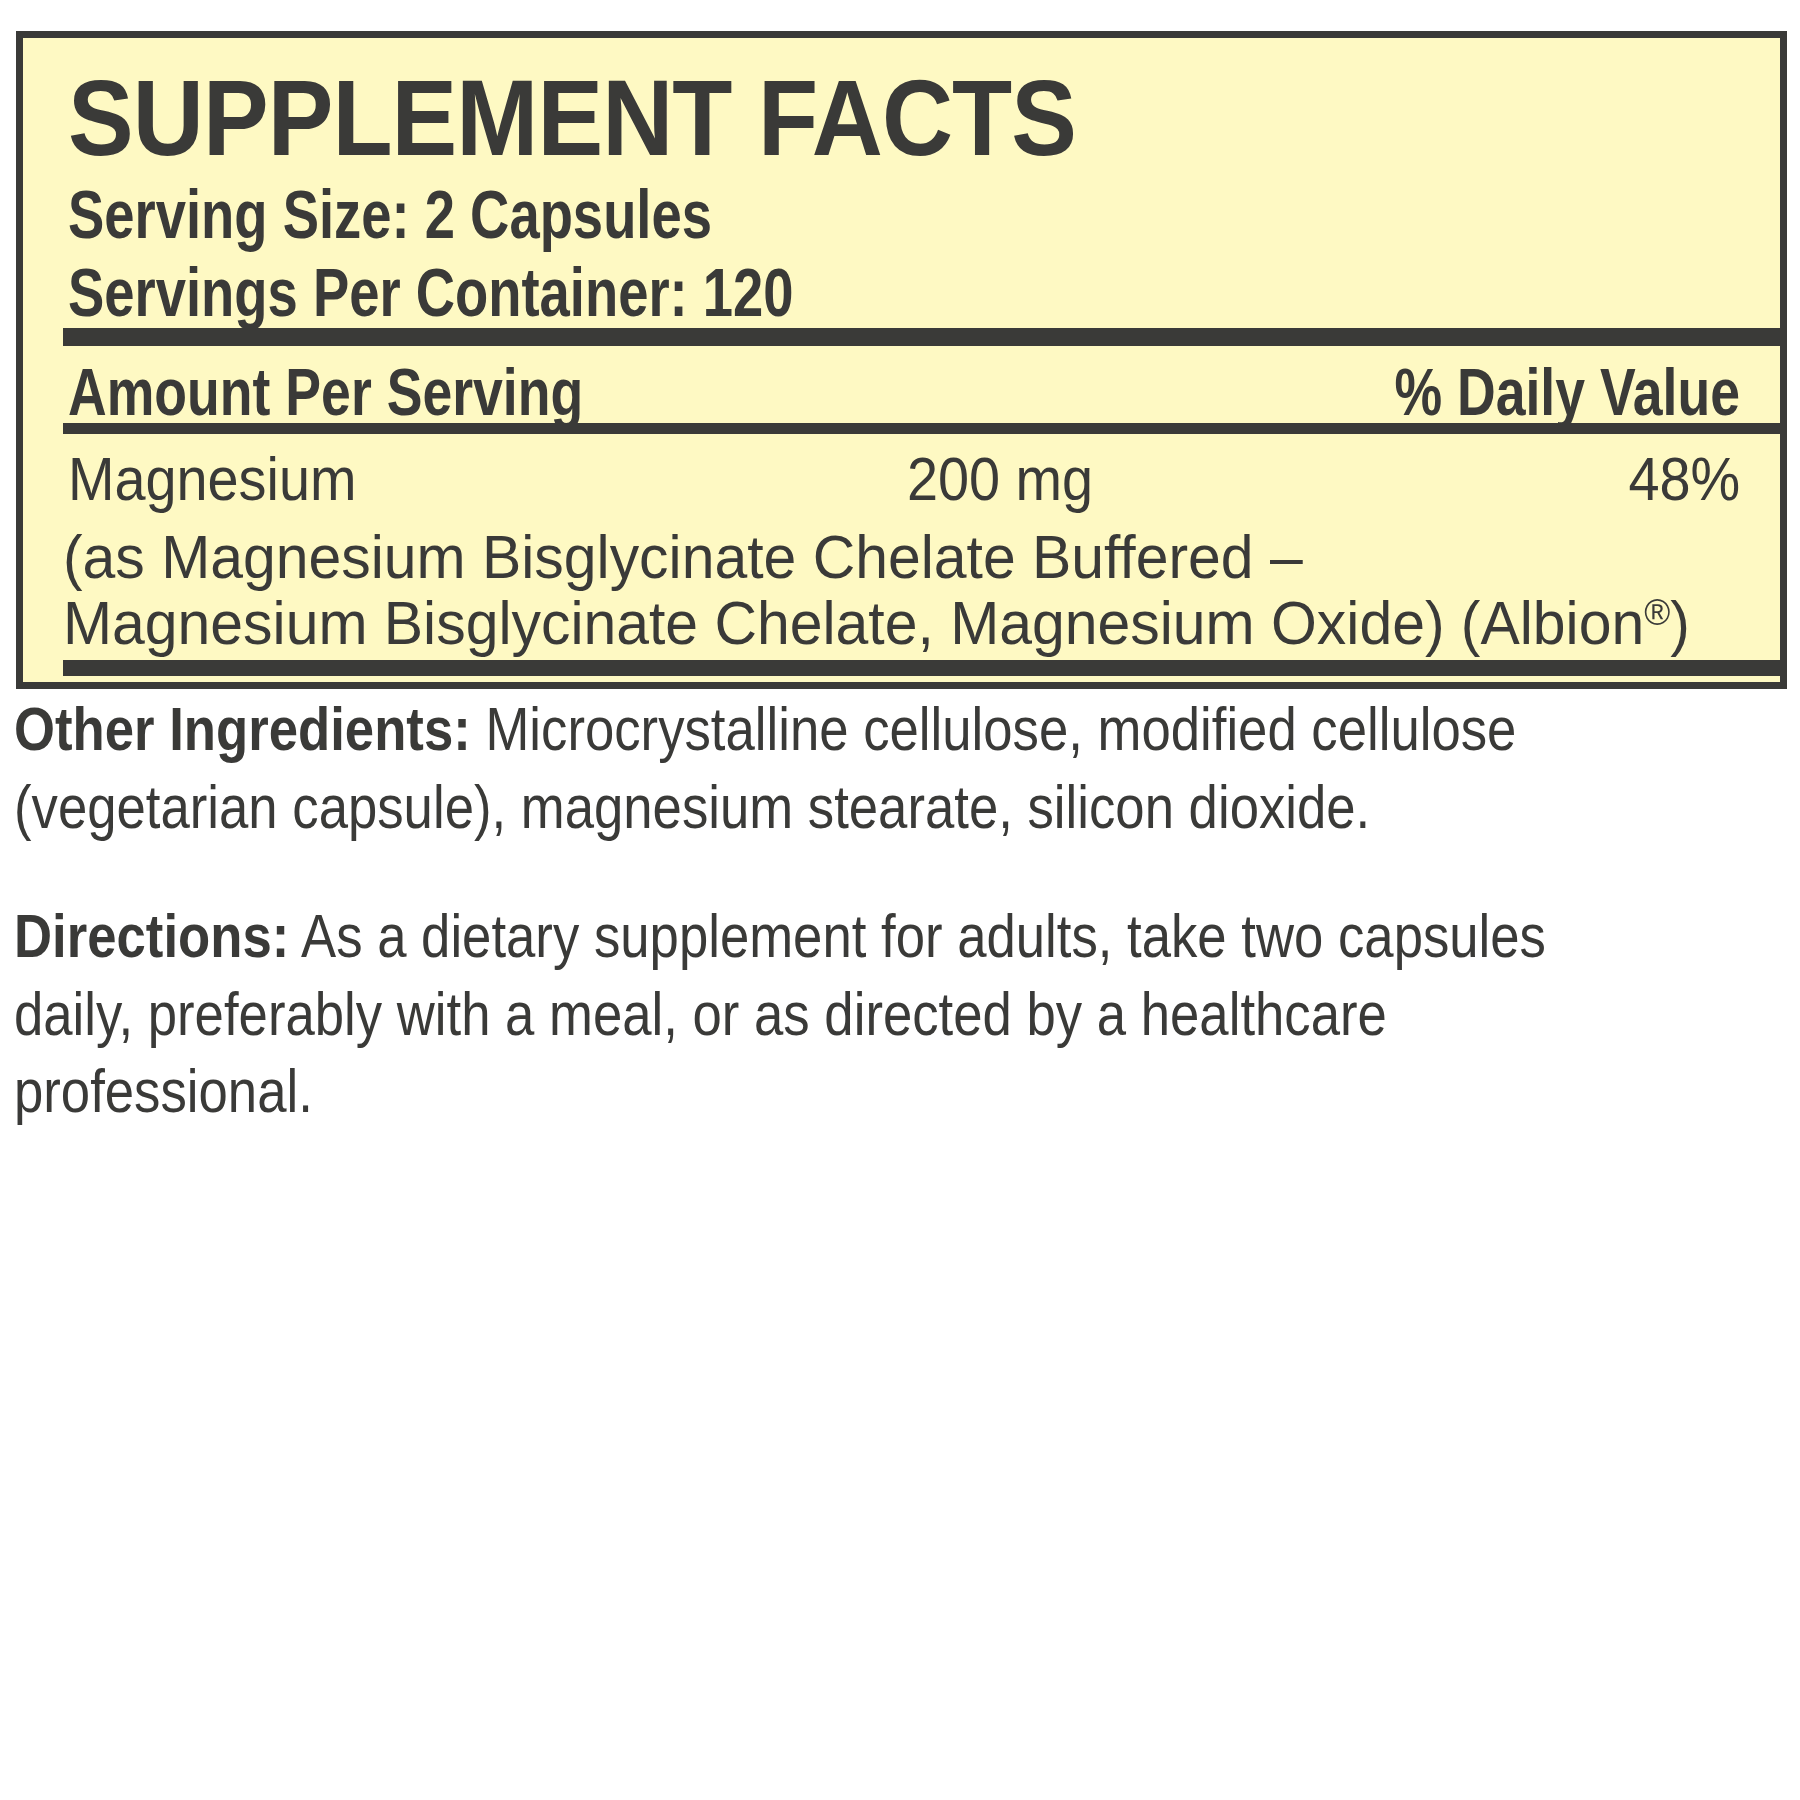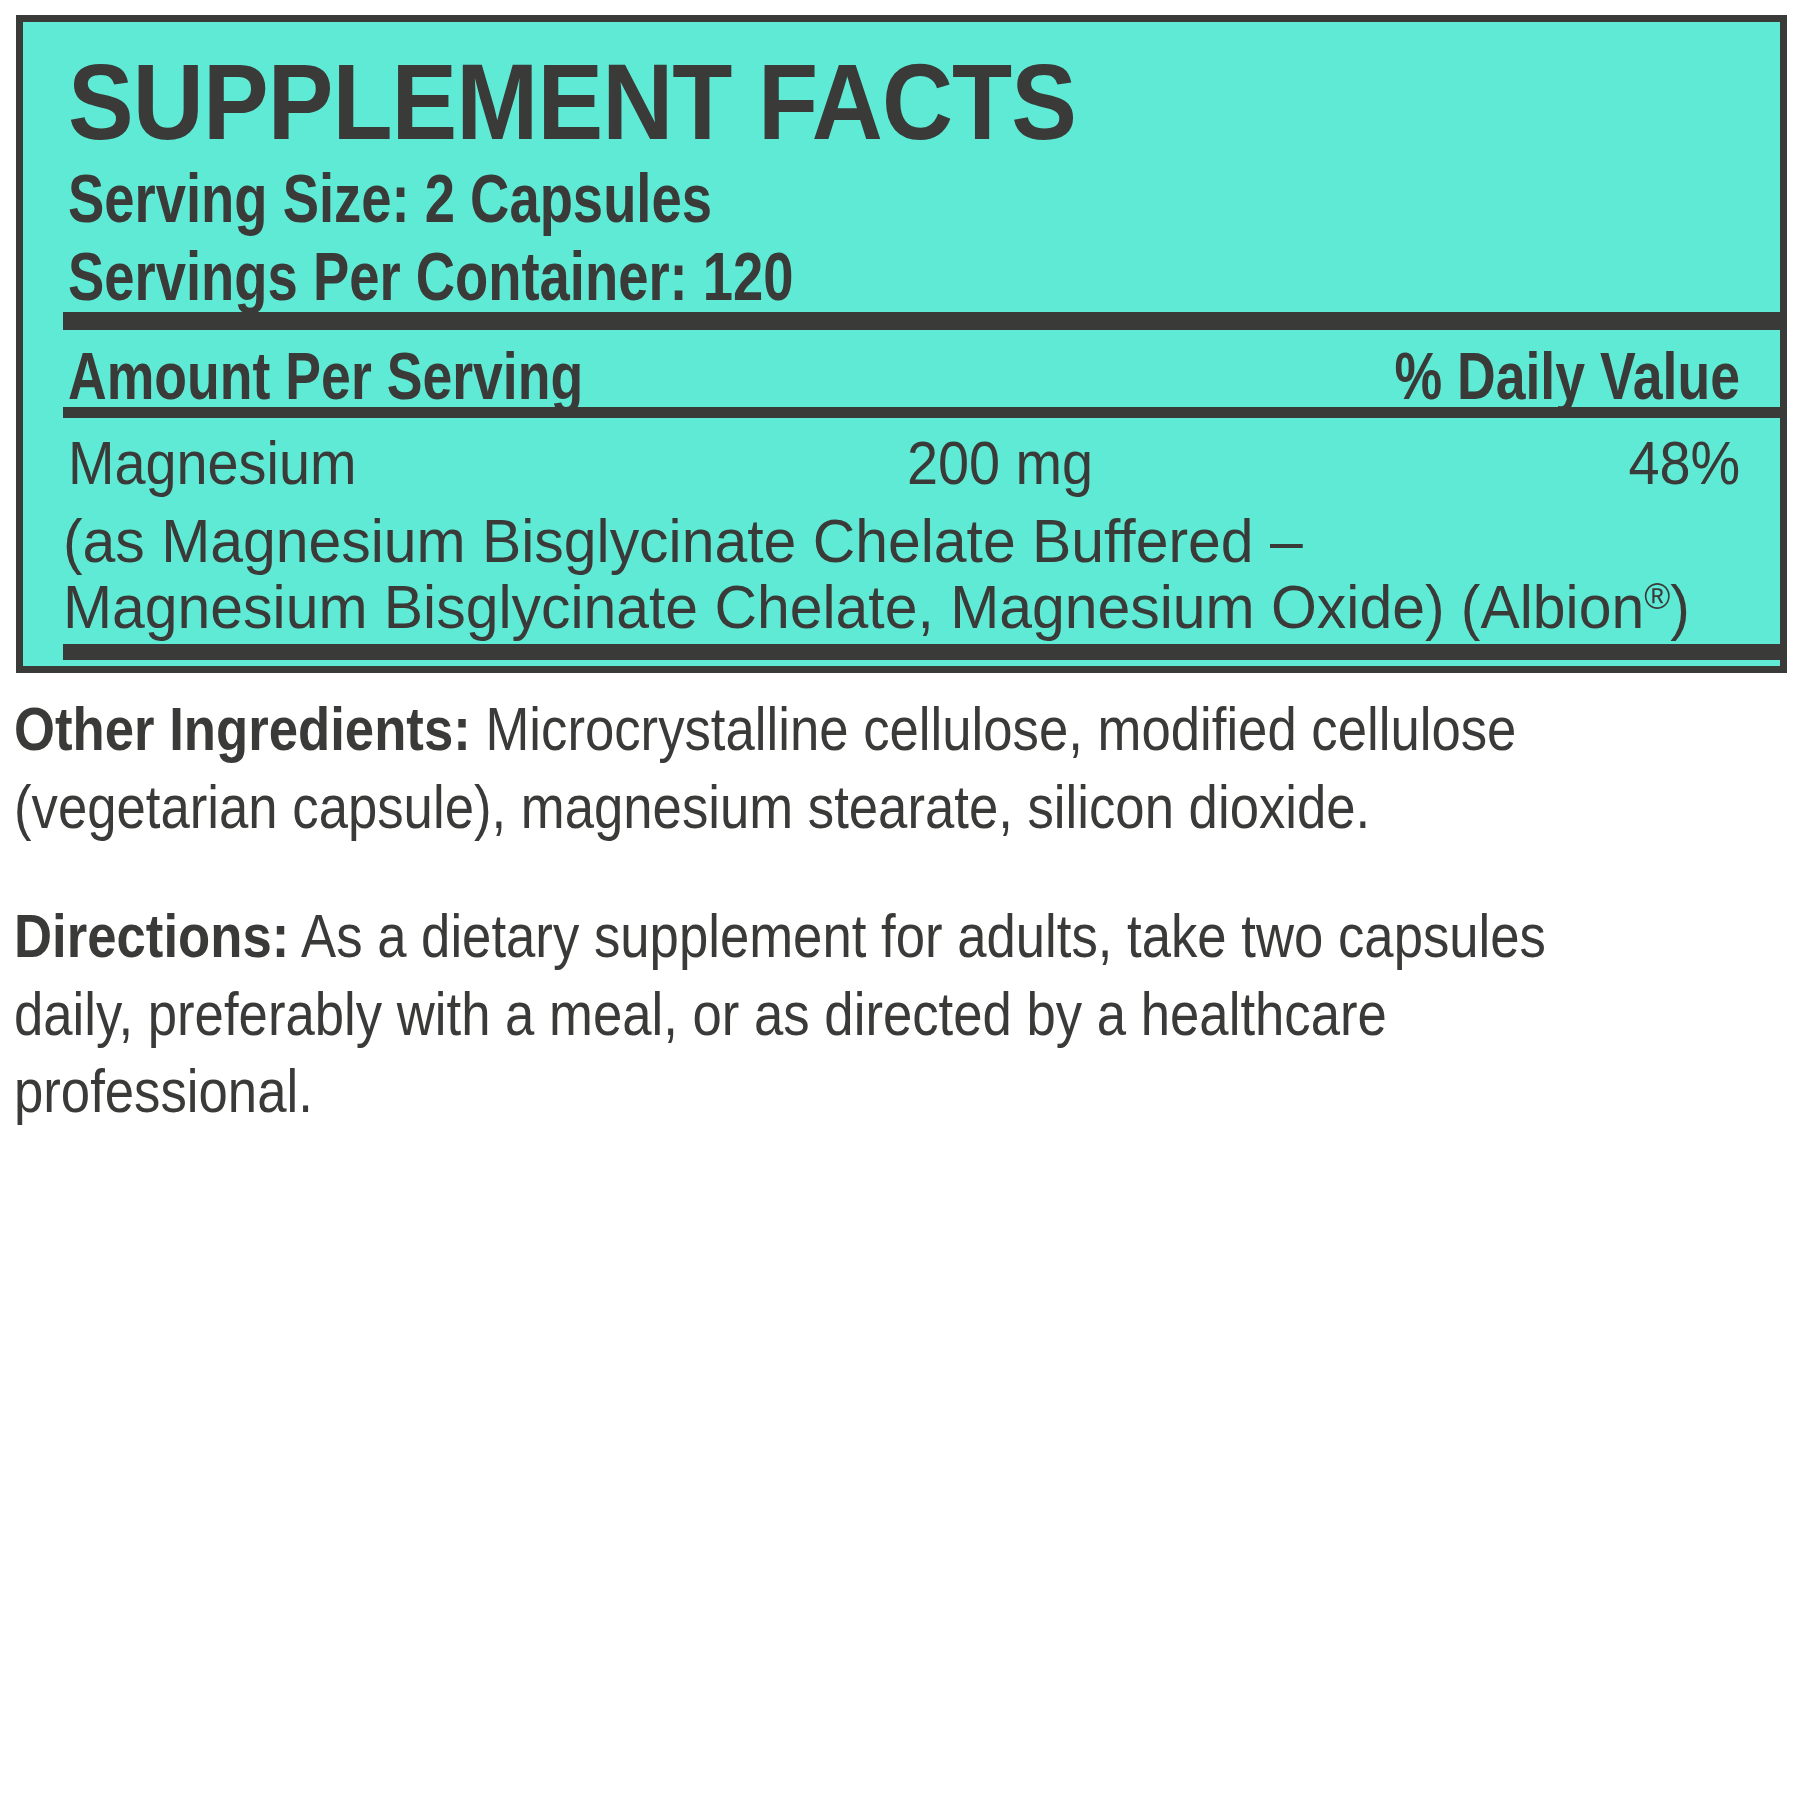--- a/index.html
+++ b/index.html
@@ -10,25 +10,25 @@
     background: #ffffff;
     font-family: "Liberation Sans", sans-serif;
     color: #3a3a38;
     overflow: hidden;
   }
   .abs { position: absolute; white-space: nowrap; line-height: 1; }
 
   
   .facts-box {
     position: absolute;
-    left: 16px; top: 15px;
+    left: 16px; top: 31px;
     width: 1771px; height: 658px;
     border: 7px solid #3a3a38;
     box-sizing: border-box;
-    background: #5eead4;
+    background: #fef9c3;
   }
 
   .panel-title {
     left: 45px; top: 27px;
     font-size: 107px; font-weight: 700;
     letter-spacing: -1px;
     transform: scaleX(0.92); transform-origin: 0 0;
   }
 
   .serving-line {

